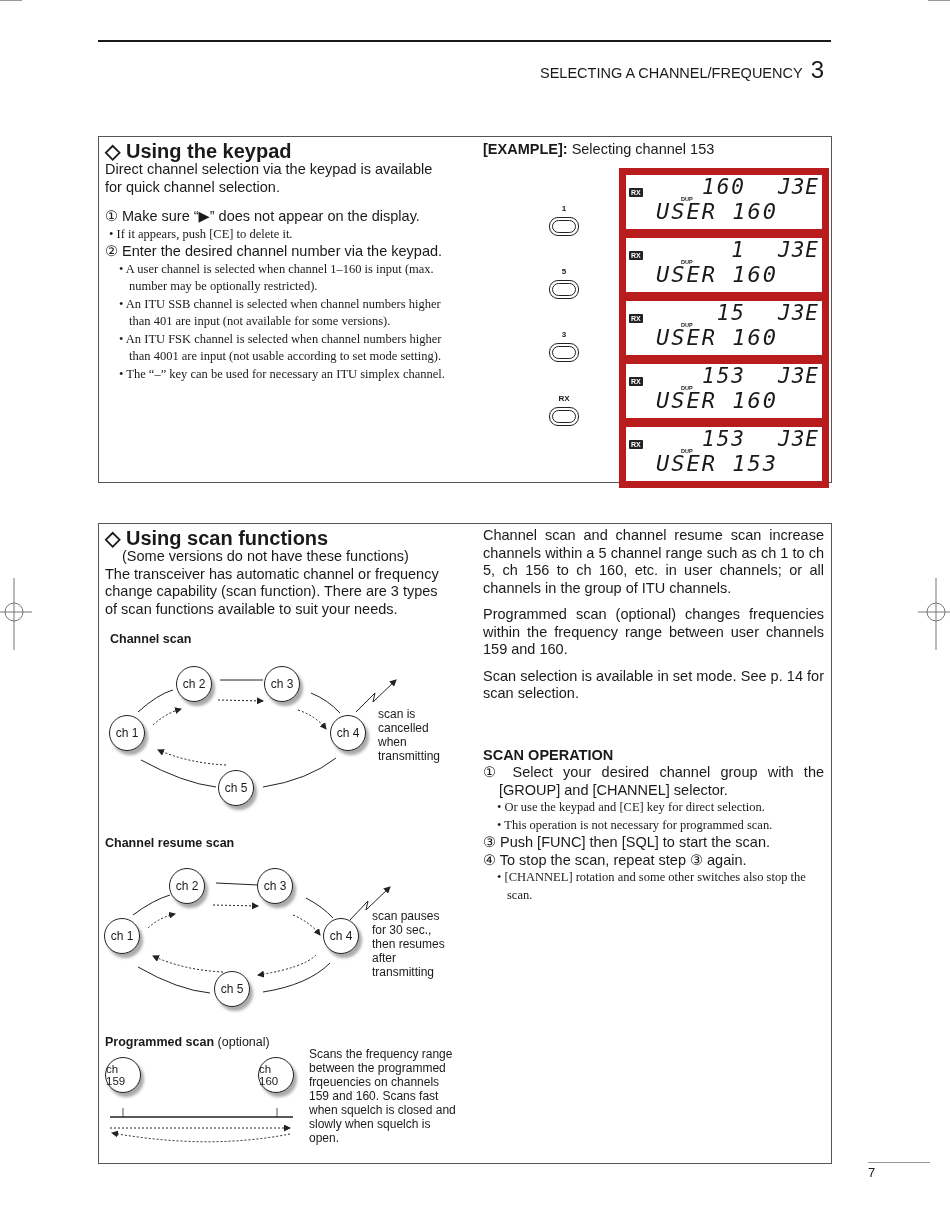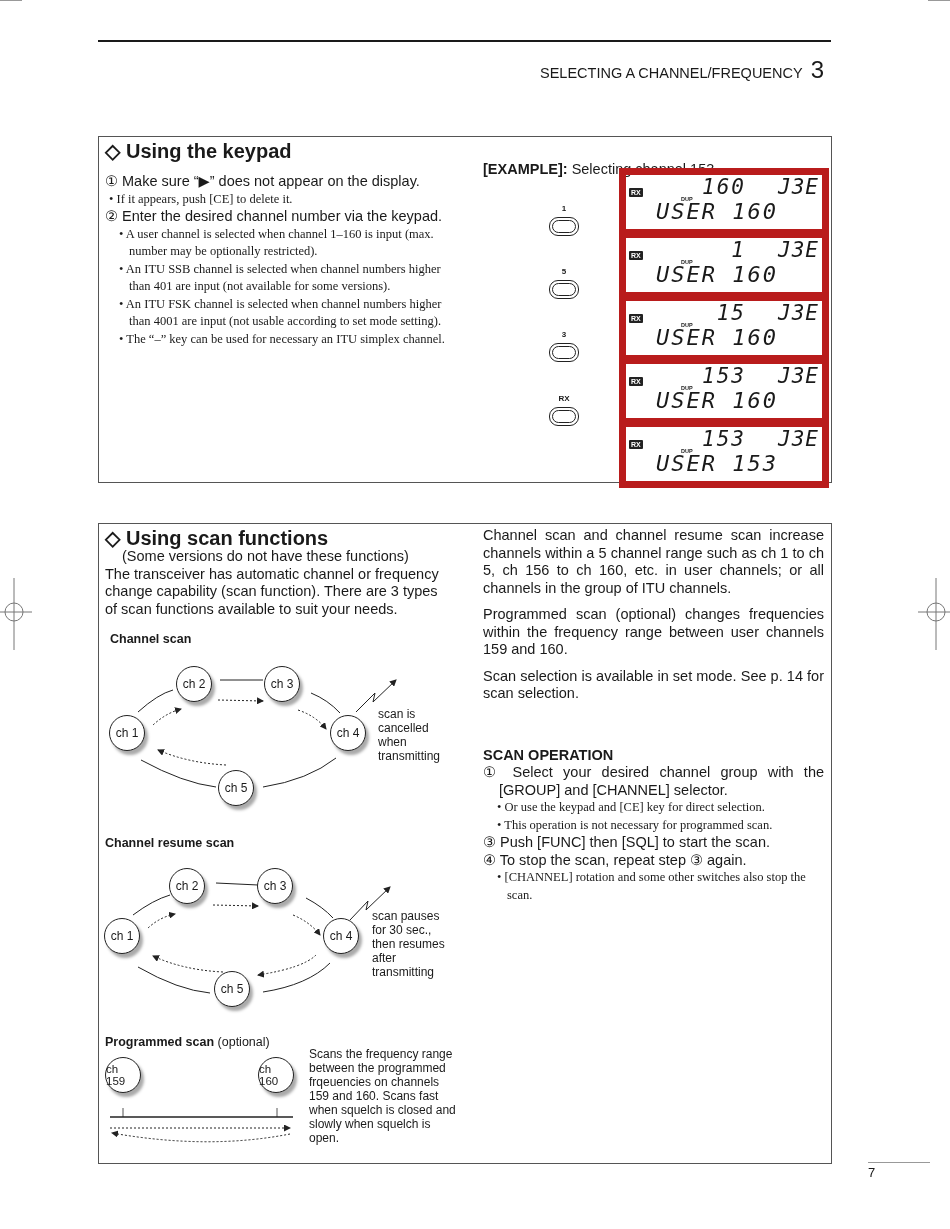--- a/index.html
+++ b/index.html
@@ -50,31 +50,32 @@
 
 <div class="abs rule-top"></div>
 <div class="abs hdr">
   <span>SELECTING A CHANNEL/FREQUENCY</span>
   <span class="num">3</span>
 </div>
 
 <div class="abs box box1"></div>
 <div class="abs" style="left:105px;top:141px;width:342px;">
   <div class="h">◇ Using the keypad</div>
+  <div class="txt">Direct channel selection via the keypad is available for quick channel selection.</div>
   <div style="height:12px"></div>
   <div class="txt step"><span>①</span> <span>Make sure “▶” does not appear on the display.</span></div>
   <div class="sm bul" style="padding-left:14px">• If it appears, push [CE] to delete it.</div>
   <div class="txt step"><span>②</span> <span>Enter the desired channel number via the keypad.</span></div>
   <div class="sm bul">• A user channel is selected when channel 1–160 is input (max. number may be optionally restricted).</div>
   <div class="sm bul">• An ITU SSB channel is selected when channel numbers higher than 401 are input (not available for some versions).</div>
   <div class="sm bul">• An ITU FSK channel is selected when channel numbers higher than 4001 are input (not usable according to set mode setting).</div>
   <div class="sm bul">• The “–” key can be used for necessary an ITU simplex channel.</div>
 </div>
 
-<div class="abs txt" style="left:483px;top:141px;margin-top:20px;">
+<div class="abs txt" style="left:483px;top:141px;">
   <span class="bold">[EXAMPLE]:</span> <span>Selecting channel 153</span>
 </div>
 
 <div class="klbl" style="top:204px">1</div>
 <div class="key" style="top:217px"></div>
 <div class="klbl" style="top:267px">5</div>
 <div class="key" style="top:280px"></div>
 <div class="klbl" style="top:330px">3</div>
 <div class="key" style="top:343px"></div>
 <div class="klbl" style="top:394px">RX</div>

